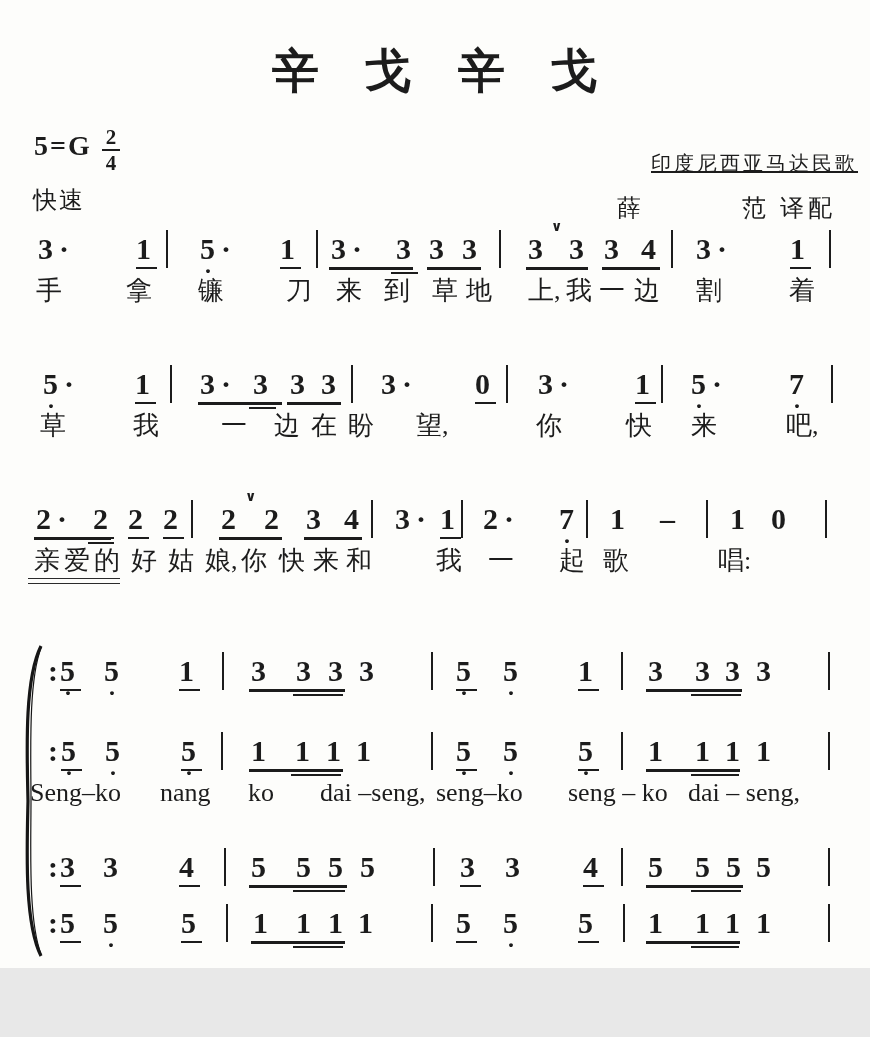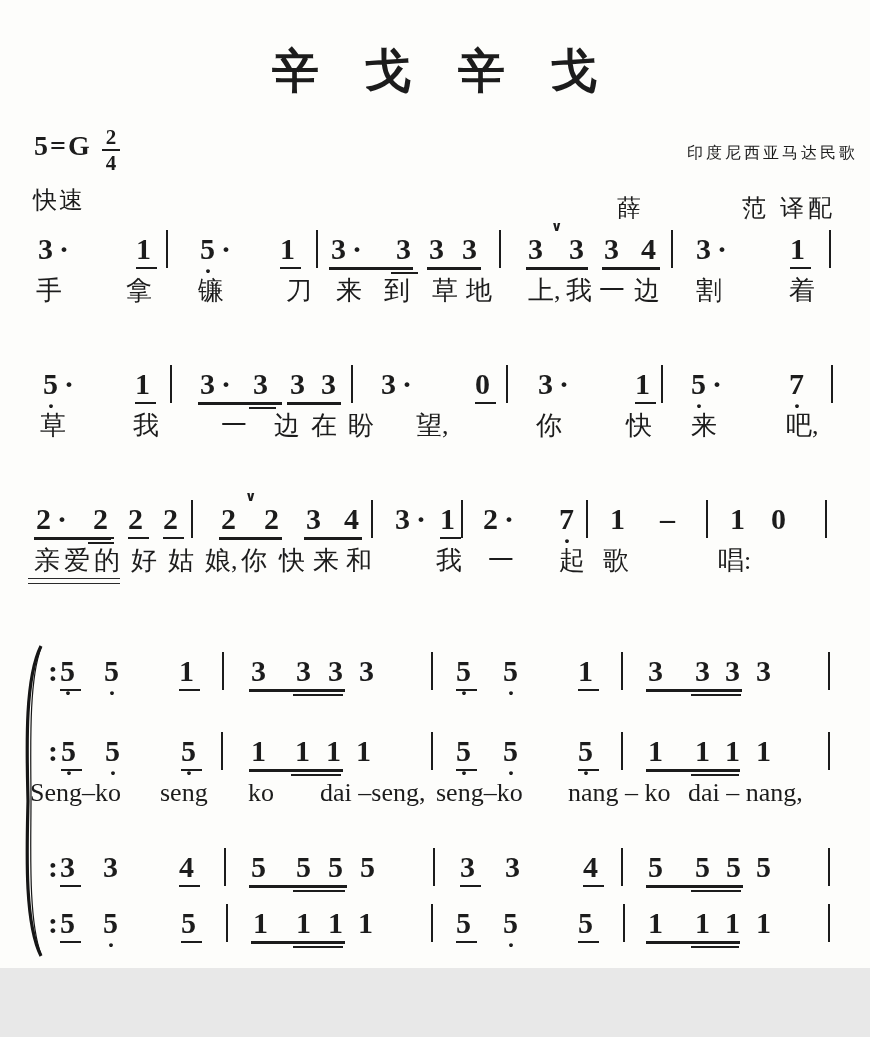--- a/index.html
+++ b/index.html
@@ -13,21 +13,21 @@
     position:absolute;top:40px;left:0;right:0;text-align:center;
     font-size:47px;font-weight:700;letter-spacing:46px;padding-left:46px;
     white-space:nowrap;
   }
   .keyline{position:absolute;left:34px;top:132px;display:flex;align-items:flex-start;gap:10px;}
   .keysig{font-size:28px;font-weight:700;letter-spacing:2px;line-height:1;}
   .timesig{display:inline-flex;flex-direction:column;align-items:center;font-size:21px;font-weight:700;line-height:1.05;margin-top:-6px;}
   .timesig .top{border-bottom:2.5px solid #1c1c1c;padding:0 4px 1px 4px;}
   .timesig .bot{padding-top:1px;}
   .tempo{position:absolute;left:33px;top:184px;font-size:24px;letter-spacing:2px;}
-  .origin{position:absolute;right:12px;top:143px;font-size:16px;letter-spacing:3px;}
+  .origin{position:absolute;right:12px;top:150px;font-size:20px;letter-spacing:3px;text-decoration:underline;}
   .credits{position:absolute;top:192px;left:0;width:100%;height:30px;}
   .credit-a{position:absolute;left:617px;font-size:24px;}
   .credit-b{position:absolute;left:742px;font-size:24px;letter-spacing:4px;}
   
   .note{position:absolute;font-size:30px;font-weight:700;line-height:1;letter-spacing:6px;white-space:nowrap;}
   .note.u{border-bottom:2.5px solid #1c1c1c;padding-bottom:3px;}
   .lodot{position:absolute;left:4px;top:37px;font-style:normal;font-size:24px;line-height:0;}
   .bar{position:absolute;width:2px;height:38px;background:#1c1c1c;}
   .gul{position:absolute;height:2.5px;background:#1c1c1c;}
   .breath{position:absolute;font-family:"Liberation Sans","DejaVu Sans",sans-serif;font-size:14px;font-weight:700;line-height:1;}
@@ -218,26 +218,26 @@
       <div class="note" style="left: 648px; top: 736px;">1</div>
       <div class="note" style="left: 695px; top: 736px;">1</div>
       <div class="note" style="left: 725px; top: 736px;">1</div>
       <div class="note" style="left: 756px; top: 736px;">1</div>
       <div class="bar" style="left: 828px; top: 732px;"></div>
       <div class="gul" style="left: 249px; top: 769px; width: 94px;"></div>
       <div class="gul" style="left: 291px; top: 774px; width: 50px; height: 2px;"></div>
       <div class="gul" style="left: 646px; top: 769px; width: 94px;"></div>
       <div class="gul" style="left: 691px; top: 774px; width: 48px; height: 2px;"></div>
       <div class="lyr" style="left: 30px; top: 780px;">Seng–ko</div>
-      <div class="lyr" style="left: 160px; top: 780px;">seng</div>
+      <div class="lyr" style="left: 160px; top: 780px;">nang</div>
       <div class="lyr" style="left: 248px; top: 780px;">ko</div>
       <div class="lyr" style="left: 320px; top: 780px;">dai –seng,</div>
       <div class="lyr" style="left: 436px; top: 780px;">seng–ko</div>
-      <div class="lyr" style="left: 568px; top: 780px;">nang – ko</div>
-      <div class="lyr" style="left: 688px; top: 780px;">dai – nang,</div>
+      <div class="lyr" style="left: 568px; top: 780px;">seng – ko</div>
+      <div class="lyr" style="left: 688px; top: 780px;">dai – seng,</div>
       <div class="note" style="left: 48px; top: 852px;">:</div>
       <div class="note u" style="left: 60px; top: 852px;">3</div>
       <div class="note" style="left: 103px; top: 852px;">3</div>
       <div class="note u" style="left: 179px; top: 852px;">4</div>
       <div class="bar" style="left: 224px; top: 848px;"></div>
       <div class="note" style="left: 251px; top: 852px;">5</div>
       <div class="note" style="left: 296px; top: 852px;">5</div>
       <div class="note" style="left: 328px; top: 852px;">5</div>
       <div class="note" style="left: 360px; top: 852px;">5</div>
       <div class="bar" style="left: 433px; top: 848px;"></div>

